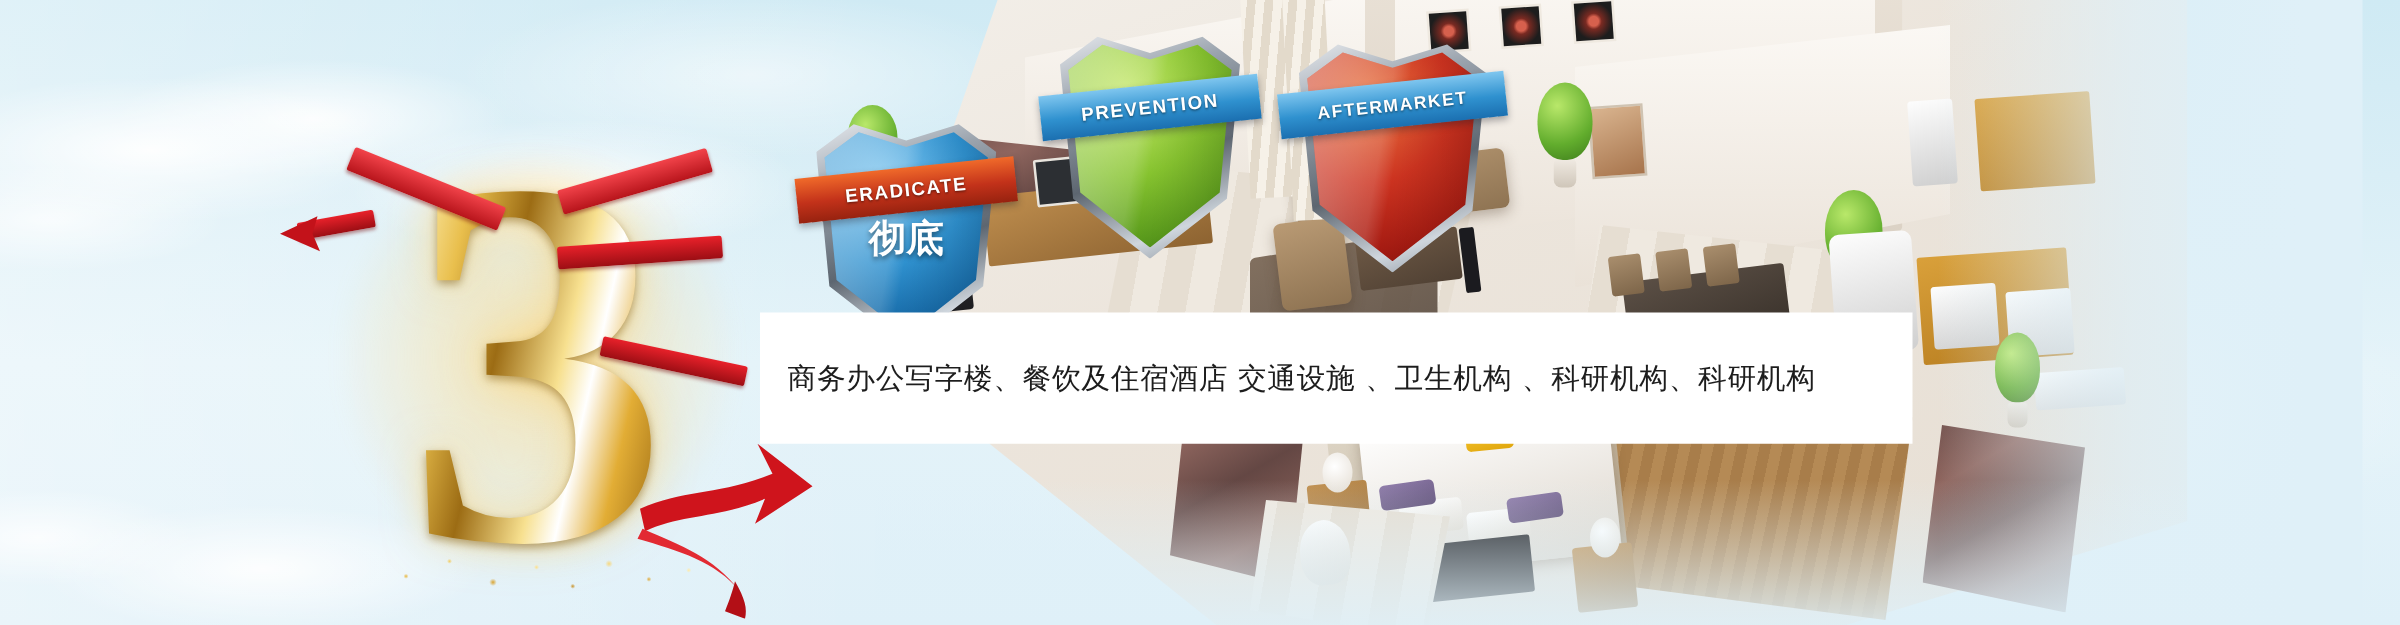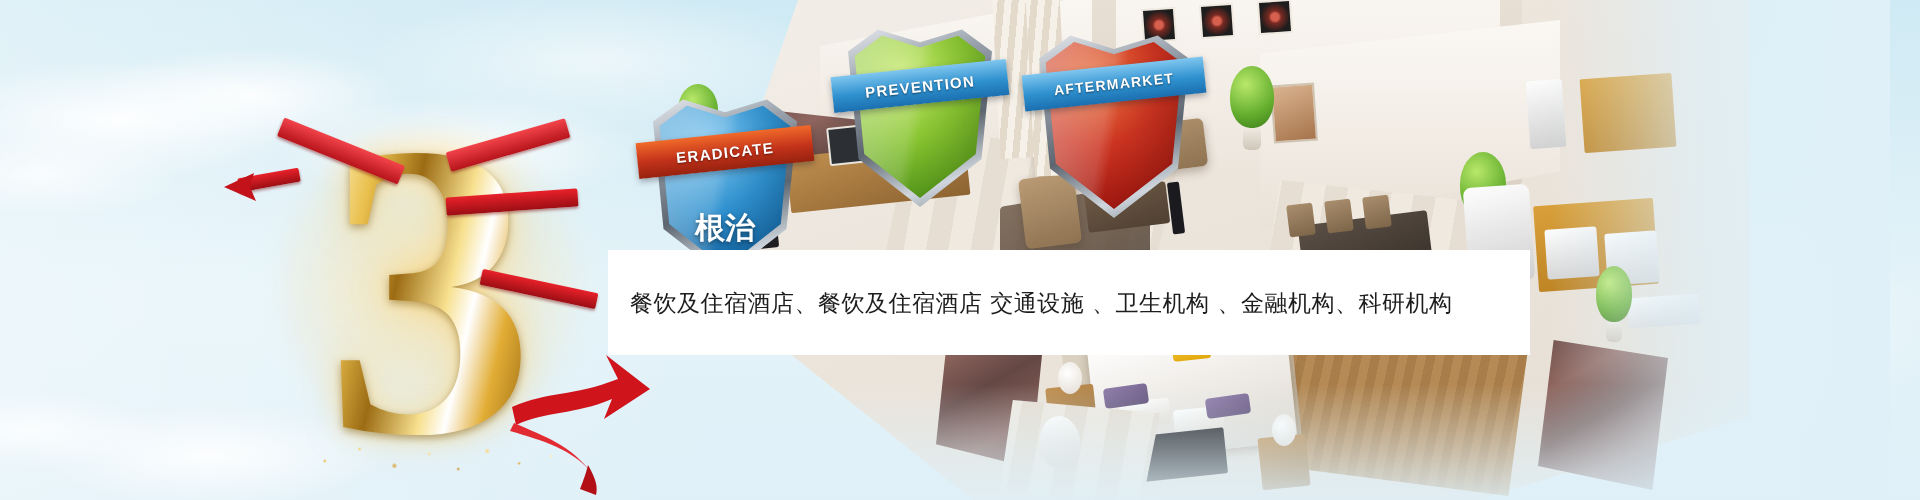--- a/index.html
+++ b/index.html
@@ -299,21 +299,21 @@
     <path d="M88 120 C 96 134, 98 142, 96 150 L 80 144 C 84 134, 86 128, 88 120 Z" fill="#b30f16"></path>
   </svg>
 
   <div class="shield sh-blue" style="left:650px;top:92px;">
     <div class="rim"></div>
     <div class="inner"></div>
     <div class="gloss"></div>
     <div class="ribbon-band" style="top:42px;">
       <span>ERADICATE</span>
     </div>
-    <div class="cn" style="top:120px;font-size:30px;">根治</div>
+    <div class="cn" style="top:84px;font-size:30px;">彻底</div>
   </div>
 
   <div class="shield sh-green" style="left:845px;top:22px;">
     <div class="rim"></div>
     <div class="inner"></div>
     <div class="gloss"></div>
     <div class="ribbon-band" style="top:46px;">
       <span>PREVENTION</span>
     </div>
   </div>
@@ -321,17 +321,17 @@
   <div class="shield sh-red" style="left:1036px;top:28px;width:156px;height:190px;">
     <div class="rim"></div>
     <div class="inner"></div>
     <div class="gloss"></div>
     <div class="ribbon-band" style="top:38px;">
       <span style="font-size:14px;">AFTERMARKET</span>
     </div>
   </div>
 
   <div class="textpanel">
-    <p>餐饮及住宿酒店、餐饮及住宿酒店 交通设施 、卫生机构 、金融机构、科研机构</p>
+    <p>商务办公写字楼、餐饮及住宿酒店 交通设施 、卫生机构 、科研机构、科研机构</p>
   </div>
 
 
 </div>
 
 </body></html>

